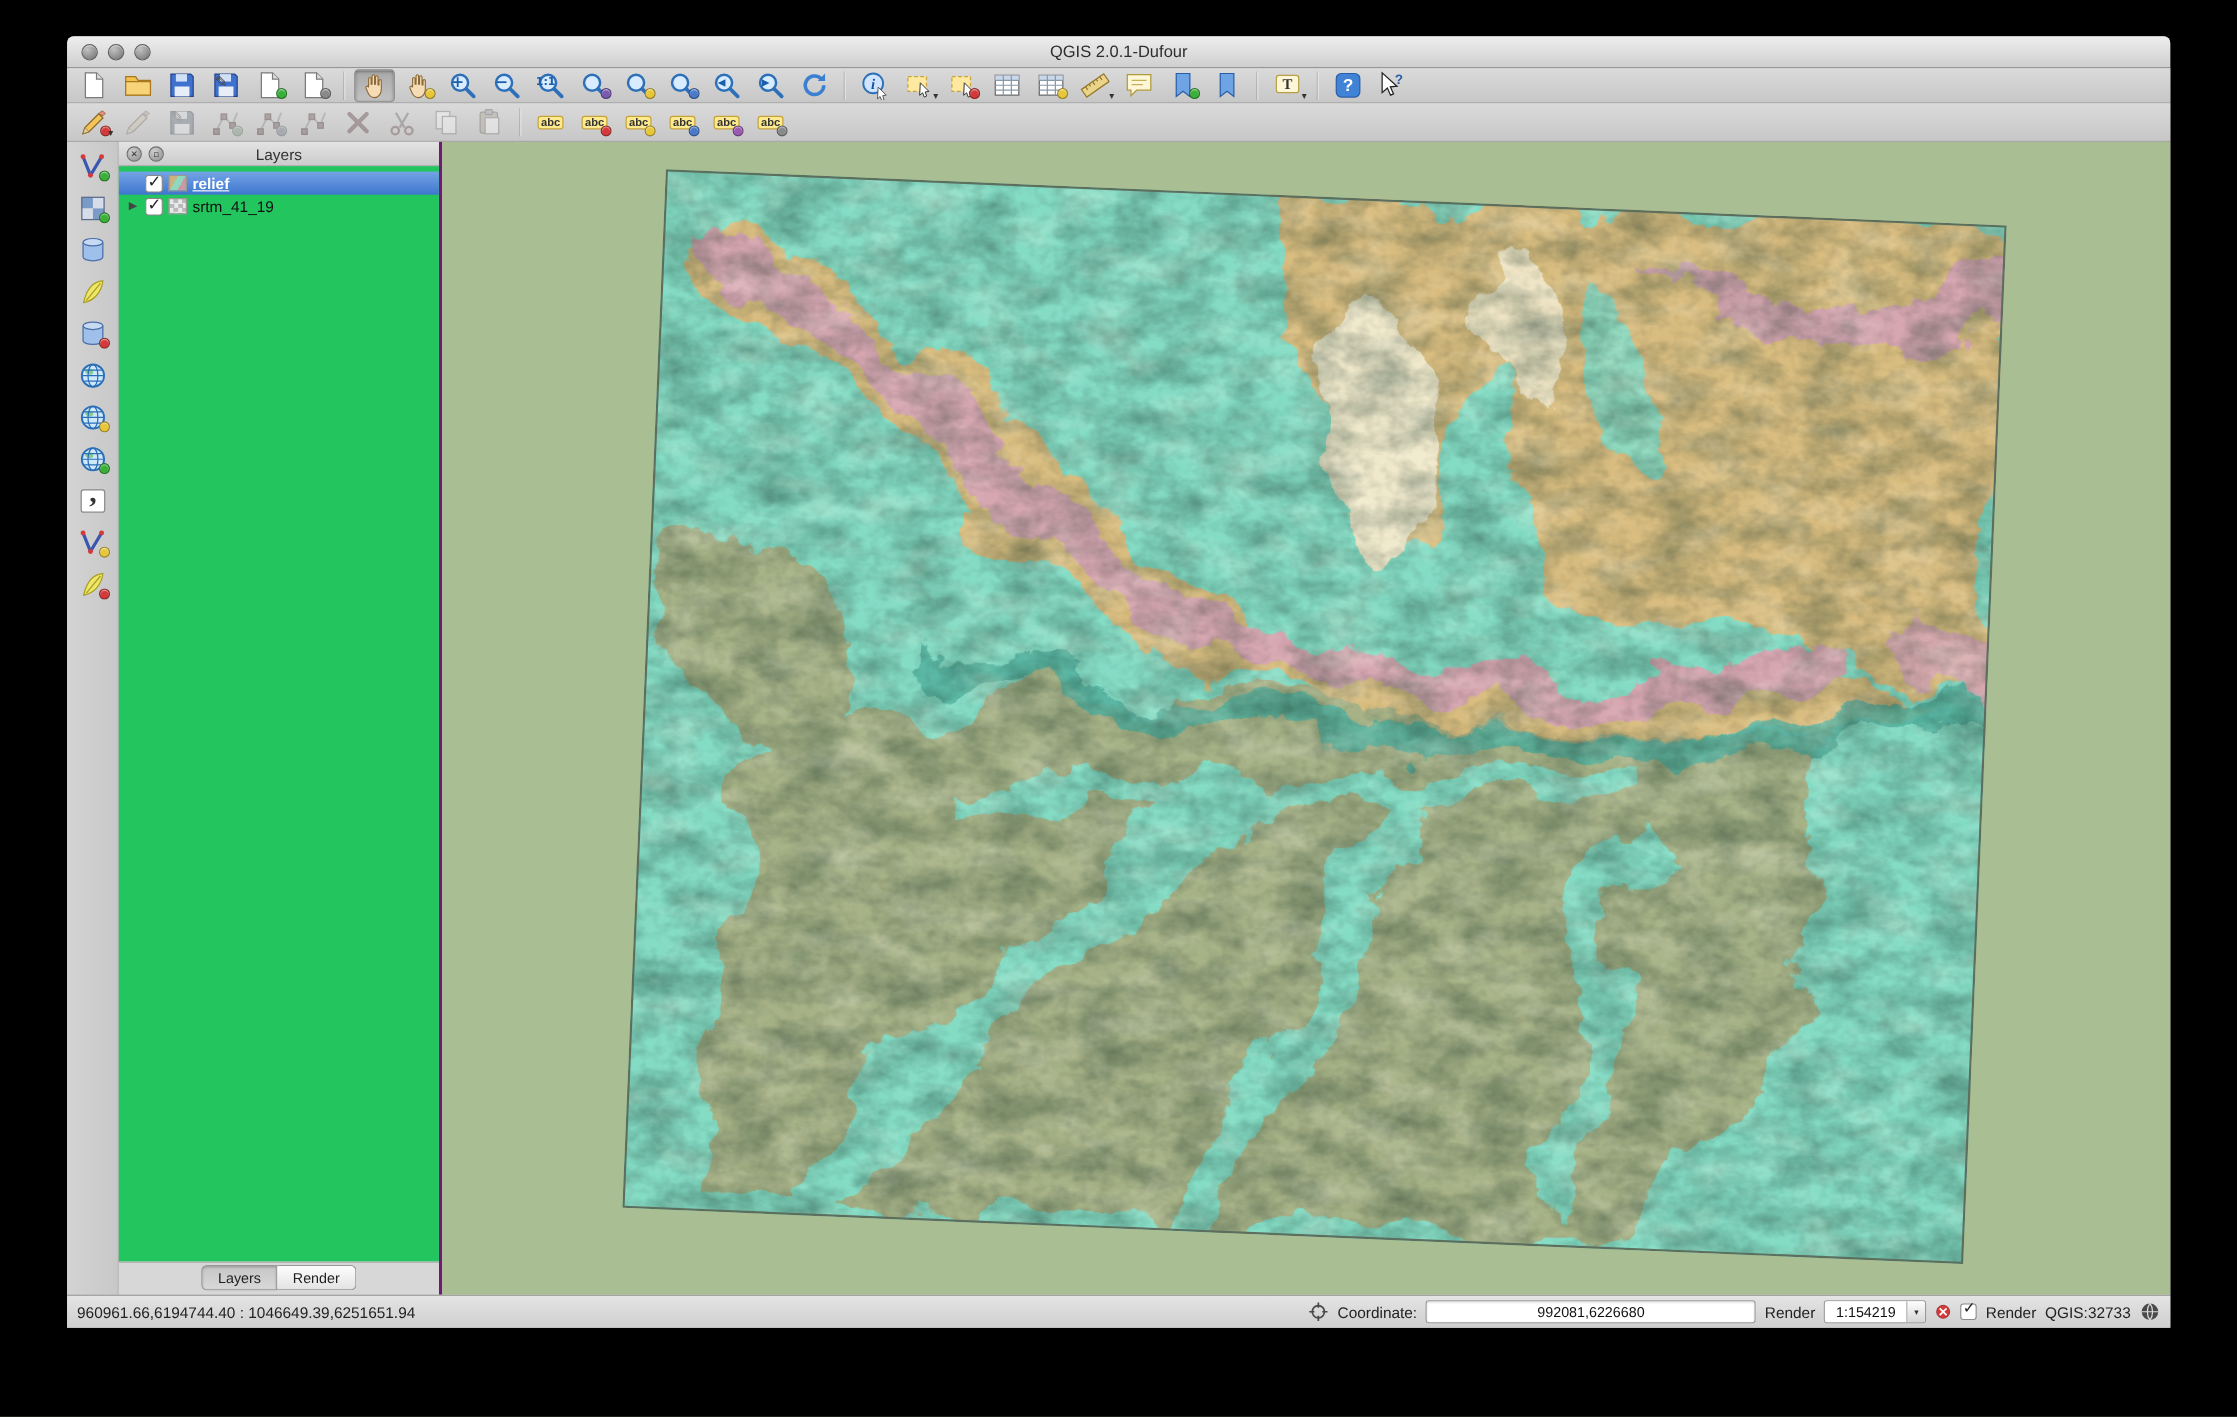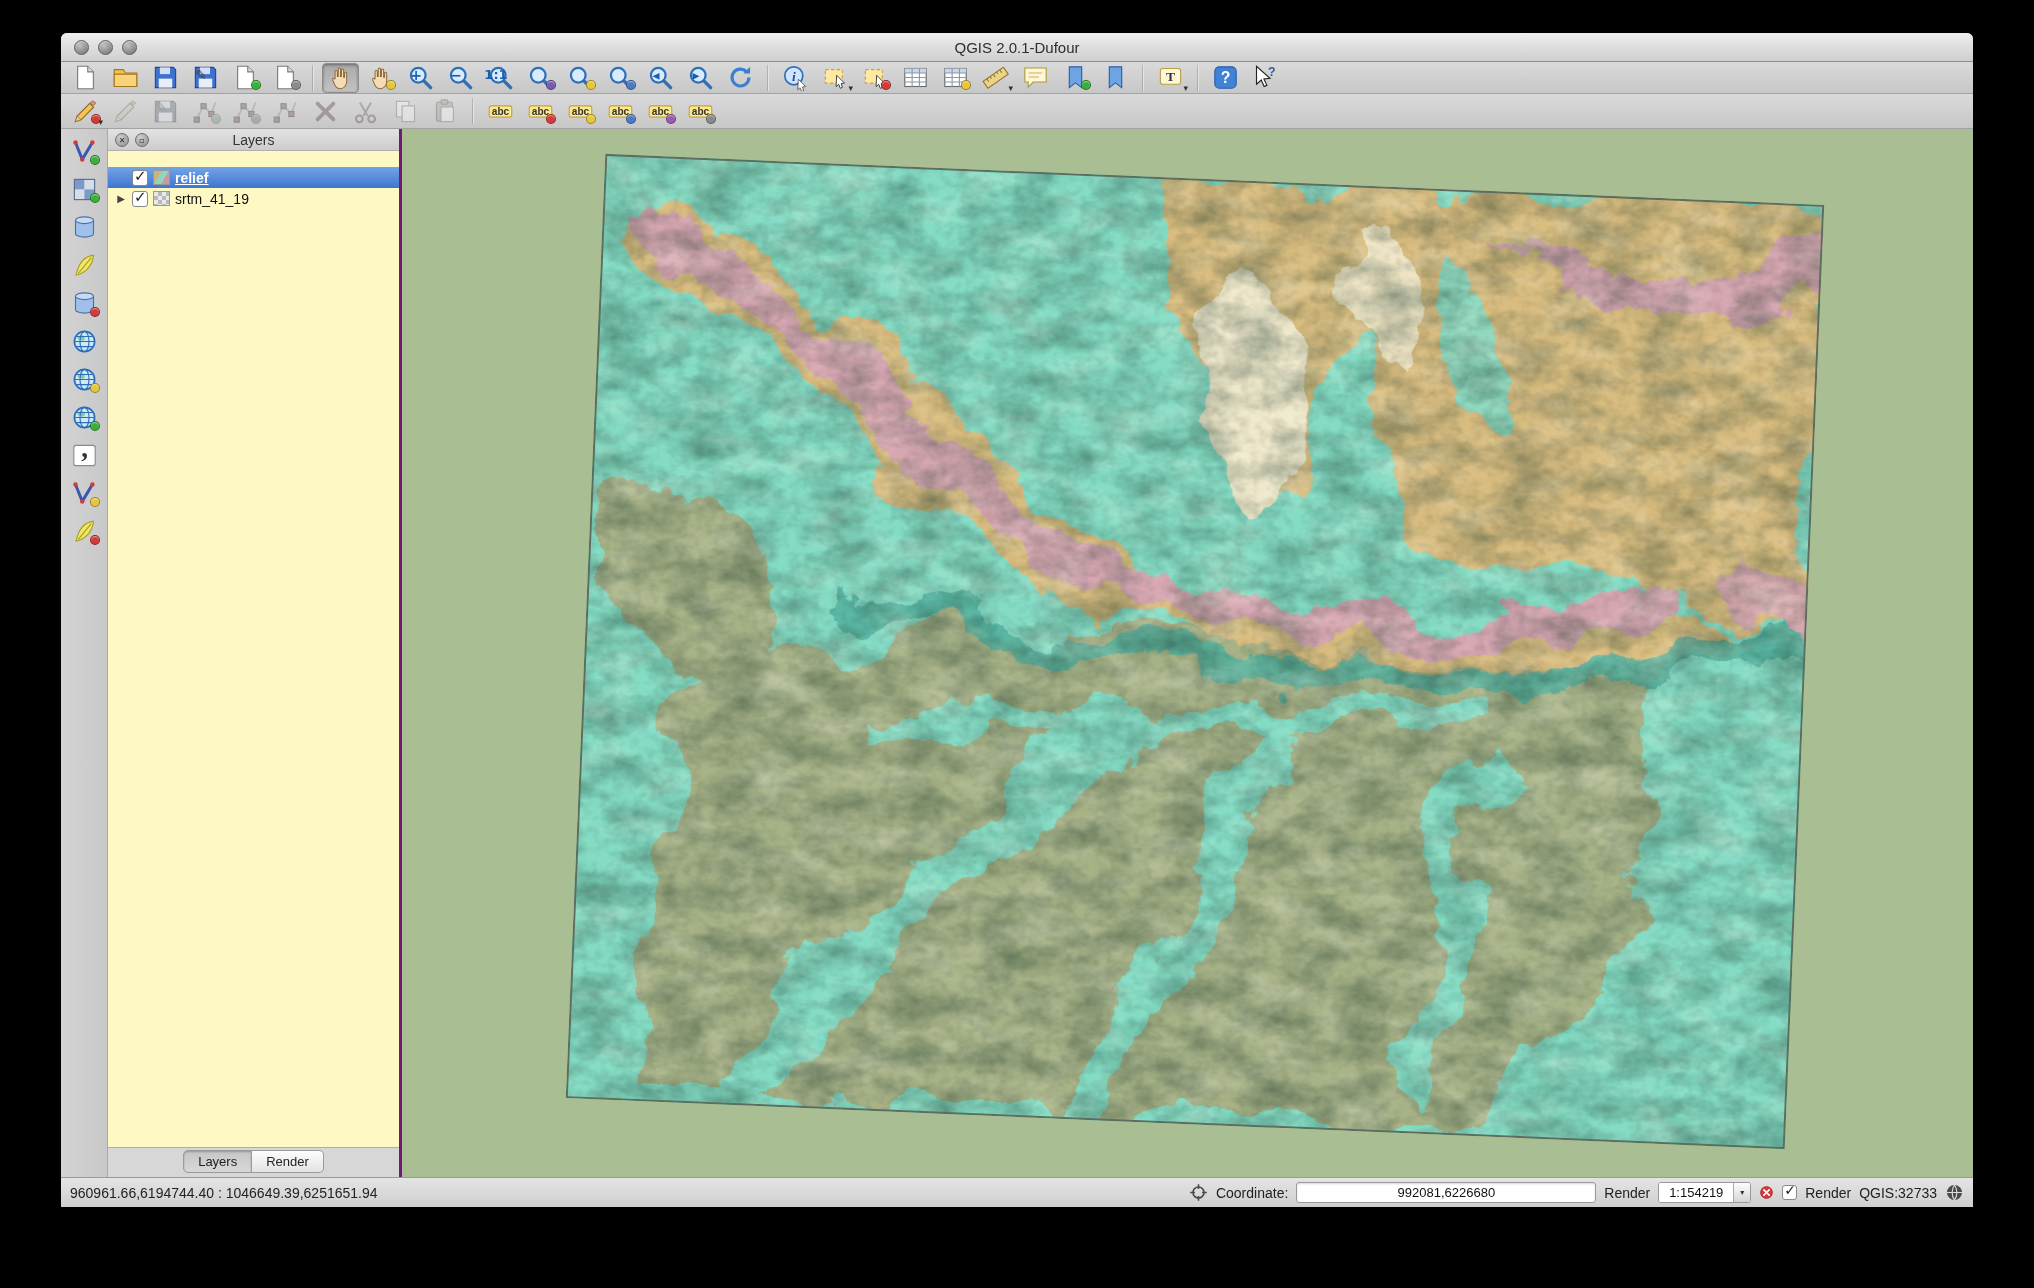--- a/index.html
+++ b/index.html
@@ -23,21 +23,21 @@
   .tb1{flex:0 0 32px}
   .tb2{flex:0 0 35px}
   .tbtn{position:relative;width:37px;height:30px;flex:0 0 auto;border:1px solid transparent;background:transparent;
     border-radius:4px;display:flex;align-items:center;justify-content:center;padding:0}
   .tb2 .tbtn{height:32px}
   .tbtn svg{width:27px;height:27px;display:block}
   .tbtn.active{background:linear-gradient(#a9a9a9,#c3c3c3);border-color:#8c8c8c;box-shadow:inset 0 1px 3px rgba(0,0,0,.4)}
   .tbtn.disabled{opacity:.38;filter:grayscale(80%)}
   .ov{position:absolute;left:3px;top:2px;width:20px;height:18px;display:flex;align-items:center;justify-content:center;
     font-weight:bold;font-size:14px;color:#1a5fae;font-family:"DejaVu Sans",sans-serif;pointer-events:none}
-  .ov.small{font-size:13px}
+  .ov.small{font-size:10px}
   .dot{position:absolute;right:2px;bottom:2px;width:10px;height:10px;border-radius:50%;
     border:1px solid rgba(0,0,0,.35);box-shadow:inset 0 1px 1px rgba(255,255,255,.5)}
   .dd{position:absolute;right:0;bottom:-1px;font-size:9px;line-height:9px;color:#333;font-family:"DejaVu Sans",sans-serif}
   .dd::after{content:"▾"}
   .sep{width:2px;height:26px;margin:0 5px;flex:0 0 auto;background:linear-gradient(#b5b5b5,#a8a8a8);border-right:1px solid #e4e4e4}
 
   
   .mainrow{flex:1;display:flex;min-height:0}
   .side{flex:0 0 47px;background:linear-gradient(90deg,#d3d3d3,#c8c8c8);border-right:1px solid #a8a8a8;
     display:flex;flex-direction:column;align-items:center;padding-top:5px;gap:4px}
@@ -46,21 +46,21 @@
   
   .dock{flex:0 0 294px;display:flex;flex-direction:column;background:#d7d7d7;border-right:3px solid #701a75}
   .dock-head{flex:0 0 22px;position:relative;display:flex;align-items:center;justify-content:center;
     background:linear-gradient(#e3e3e3,#cccccc);border-bottom:1px solid #b0b0b0}
   .dhbtn{position:absolute;top:4px;width:14px;height:14px;border-radius:50%;border:1px solid #6f6f6f;
     background:radial-gradient(circle at 35% 30%,#cfcfcf,#8d8d8d);display:flex;align-items:center;justify-content:center;
     font-size:8px;color:#2e2e2e;font-family:"DejaVu Sans",sans-serif}
   .dhbtn.close{left:7px}.dhbtn.close::after{content:"✕"}
   .dhbtn.float{left:27px}.dhbtn.float::after{content:"▫"}
   .dock-title{font-size:14px;color:#333}
-  .layer-list{flex:1;background:#fef9c3;overflow:hidden;padding-top:16px}
+  .layer-list{flex:1;background:#22c55e;overflow:hidden;padding-top:5px}
   .layer-row{height:21px;display:flex;align-items:center;gap:5px;padding-left:7px;font-size:14px;color:#111}
   .layer-row.selected{background:linear-gradient(#74a4e6,#3e76cf)}
   .layer-row.selected .lname{color:#fff;font-weight:bold;text-decoration:underline}
   .disc{width:12px;text-align:center;font-size:10px;color:#444;font-family:"DejaVu Sans",sans-serif}
   .disc::after{content:"▶"}
   .disc.hidden{visibility:hidden}
   .cb{width:16px;height:16px;background:#fff;border:1px solid #888;border-radius:3px;position:relative;flex:0 0 auto}
   .cb.checked::after{content:"✓";position:absolute;left:1px;top:-4px;font-size:15px;font-weight:bold;color:#222;font-family:"DejaVu Sans",sans-serif}
   .thumb{width:17px;height:15px;border:1px sol1d #999;border:1px solid #999;flex:0 0 auto}
   .thumb.relief{background:linear-gradient(120deg,#c8b47e 0 35%,#8fd8c0 35% 65%,#c89aa6 65%)}

